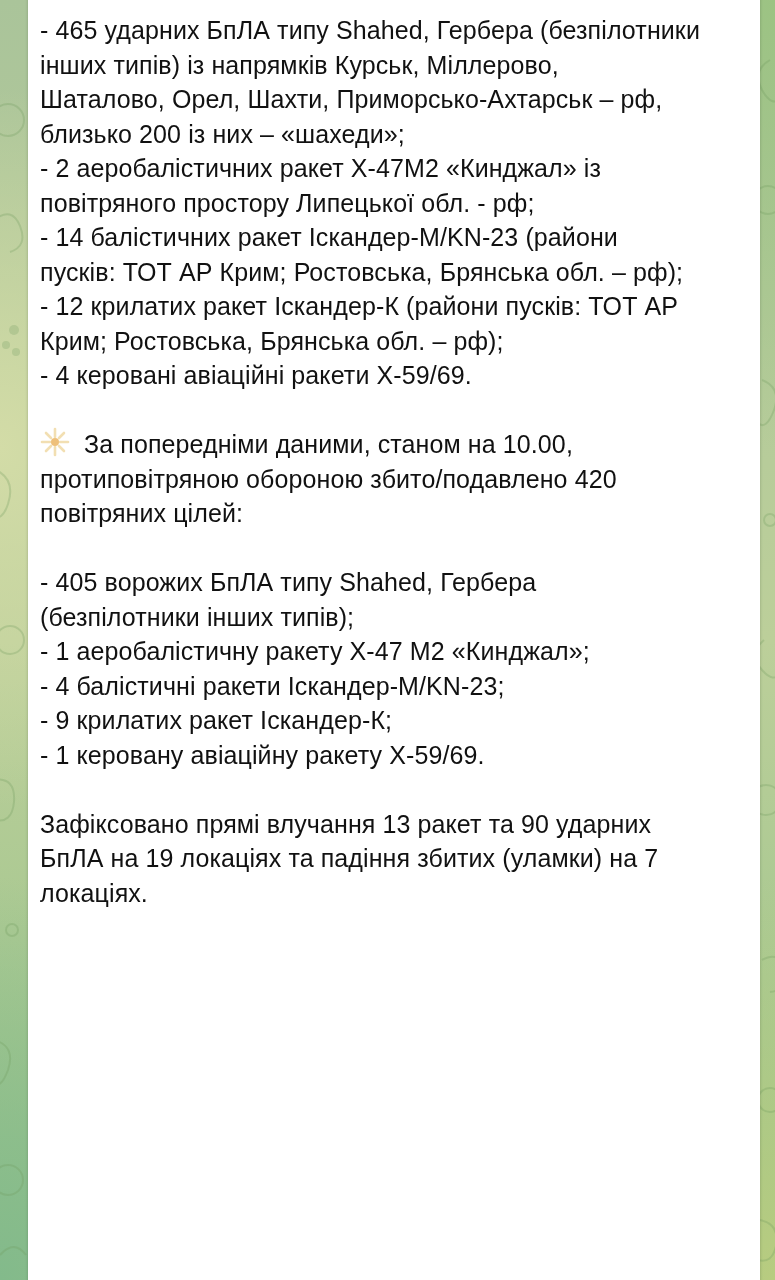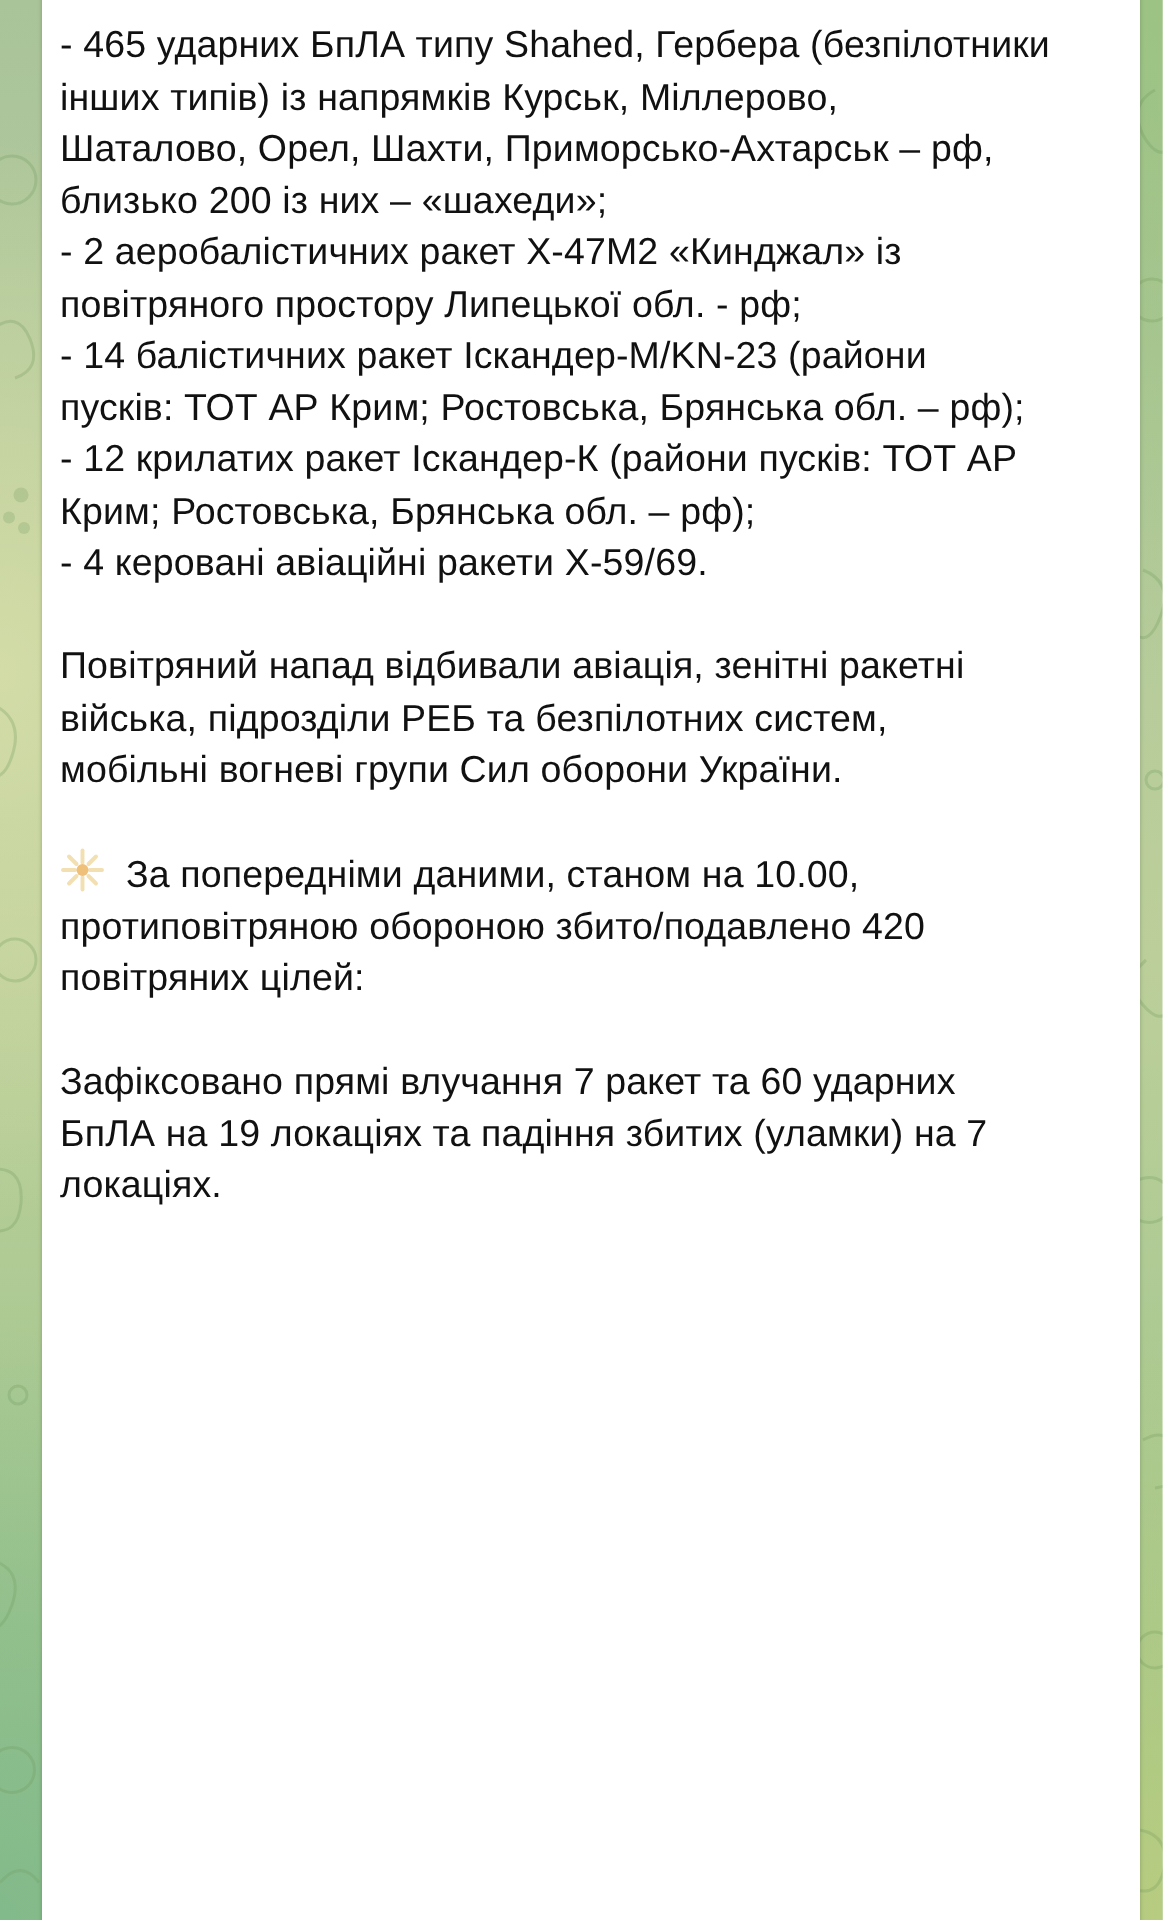--- a/index.html
+++ b/index.html
@@ -100,39 +100,42 @@
 Шаталово, Орел, Шахти, Приморсько-Ахтарськ – рф,
 близько 200 із них – «шахеди»;
 - 2 аеробалістичних ракет Х-47М2 «Кинджал» із
 повітряного простору Липецької обл. - рф;
 - 14 балістичних ракет Іскандер-М/KN-23 (райони
 пусків: ТОТ АР Крим; Ростовська, Брянська обл. – рф);
 - 12 крилатих ракет Іскандер-К (райони пусків: ТОТ АР
 Крим; Ростовська, Брянська обл. – рф);
 - 4 керовані авіаційні ракети Х-59/69.</div>
 
-  <div class="para">Повітряний напад відбивали авіація, зенітні ракетні
-війська, підрозділи РЕБ та безпілотних систем,
-мобільні вогневі групи Сил оборони України.</div>
 
   <div class="para"><svg class="sparkle" viewBox="0 0 30 30">
       <g stroke="#f2dfb2" stroke-width="2.6" stroke-linecap="round">
         <line x1="15" y1="2" x2="15" y2="10"></line>
         <line x1="15" y1="20" x2="15" y2="28"></line>
         <line x1="2" y1="15" x2="10" y2="15"></line>
         <line x1="20" y1="15" x2="28" y2="15"></line>
         <line x1="6" y1="6" x2="11" y2="11"></line>
         <line x1="19" y1="19" x2="24" y2="24"></line>
         <line x1="24" y1="6" x2="19" y2="11"></line>
         <line x1="11" y1="19" x2="6" y2="24"></line>
       </g>
       <circle cx="15" cy="15" r="4" fill="#eec07a"></circle>
     </svg><span>За попередніми даними, станом на 10.00,
 протиповітряною обороною збито/подавлено 420
 повітряних цілей:</span></div>
 
+  <div class="para">- 405 ворожих БпЛА типу Shahed, Гербера
+(безпілотники інших типів);
+- 1 аеробалістичну ракету Х-47 М2 «Кинджал»;
+- 4 балістичні ракети Іскандер-М/KN-23;
+- 9 крилатих ракет Іскандер-К;
+- 1 керовану авіаційну ракету Х-59/69.</div>
 
 
-  <div class="para">Зафіксовано прямі влучання 7 ракет та 60 ударних
+  <div class="para">Зафіксовано прямі влучання 13 ракет та 90 ударних
 БпЛА на 19 локаціях та падіння збитих (уламки) на 7
 локаціях.</div>
 
 </div>
 
 </body></html>

